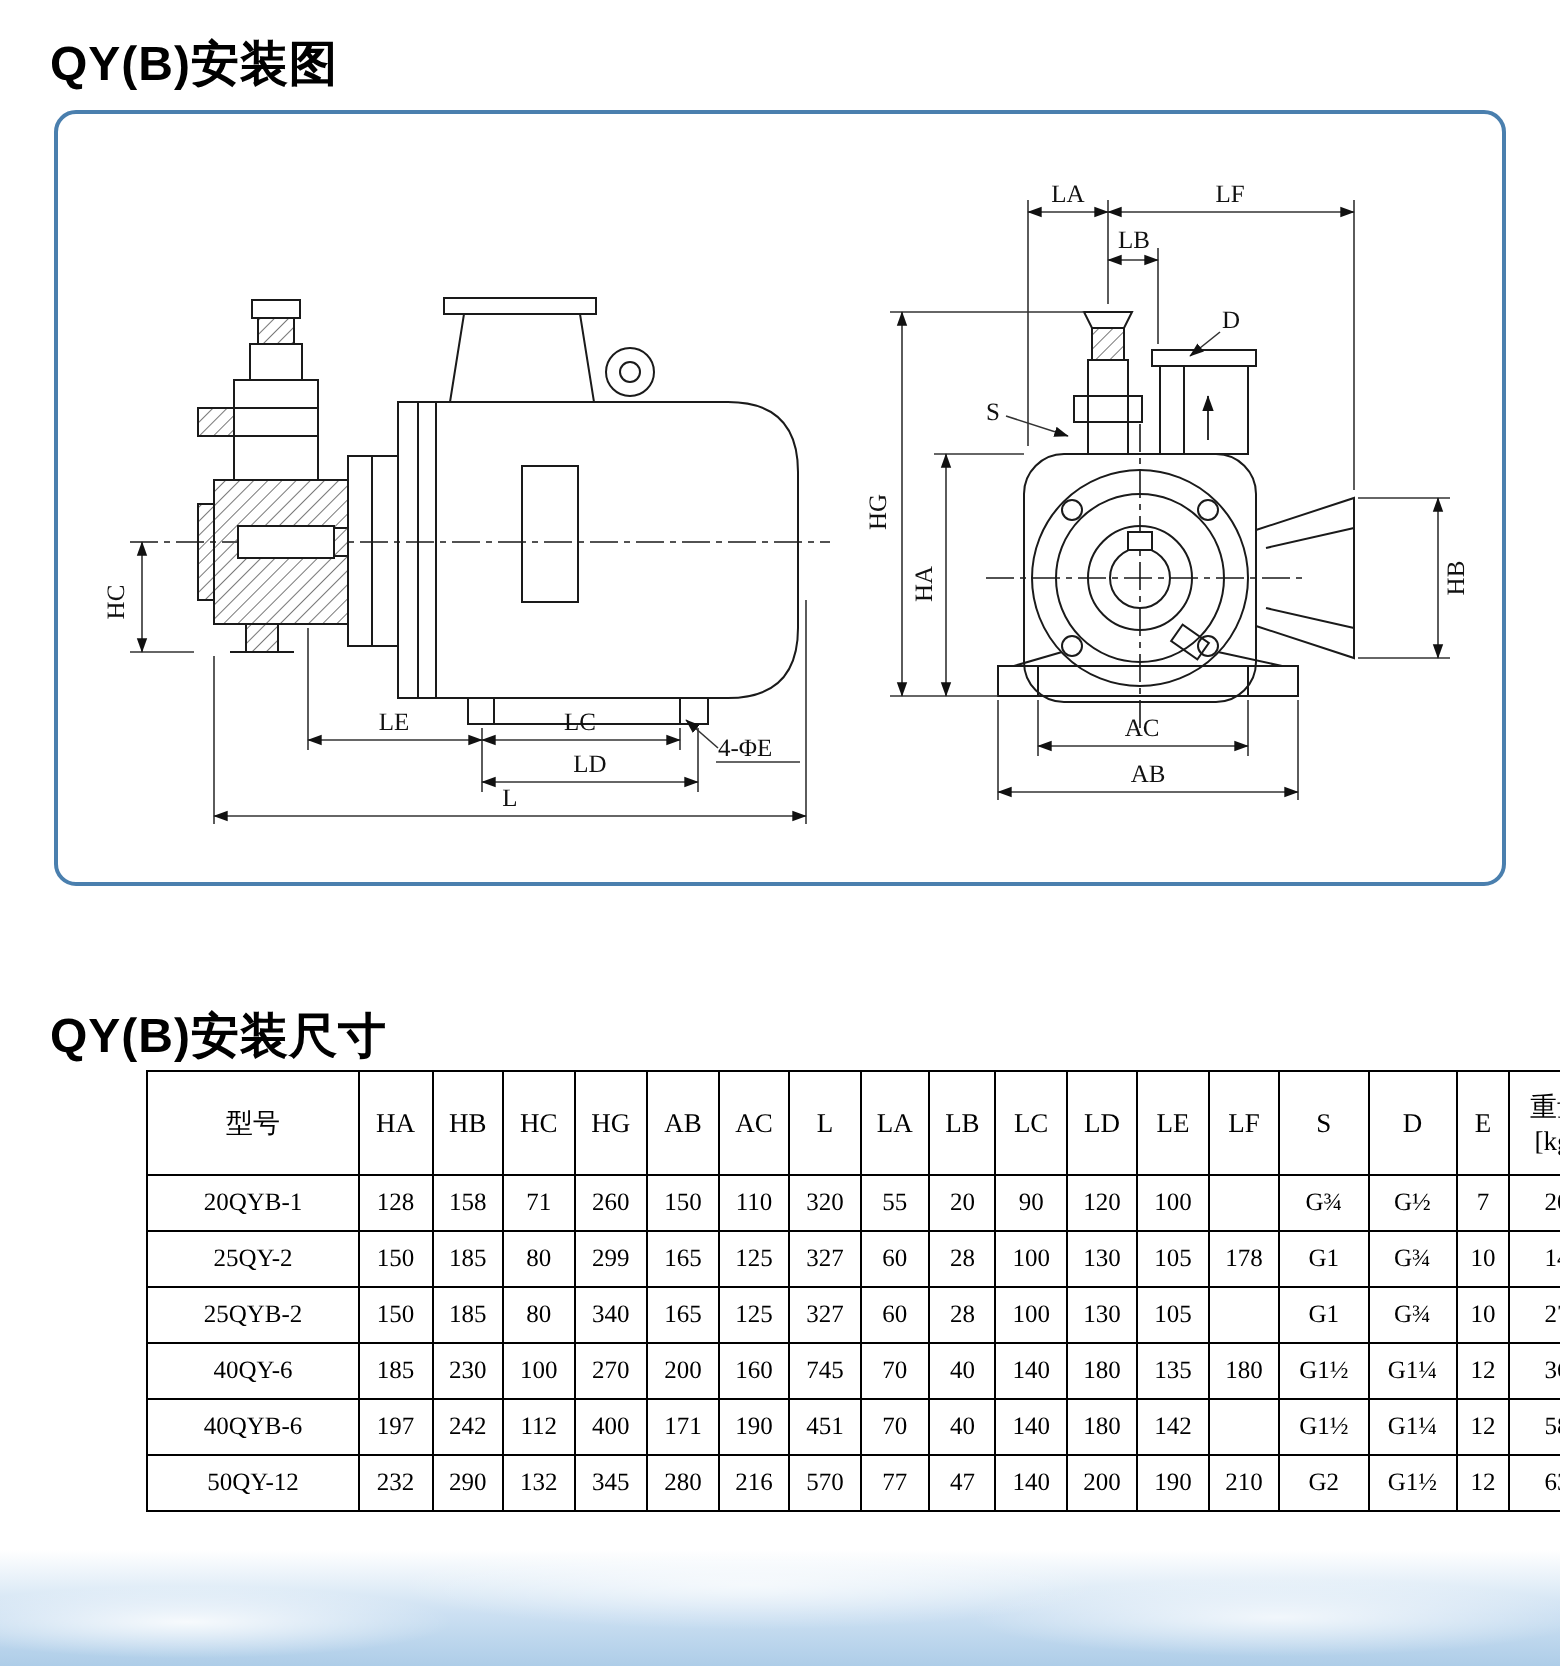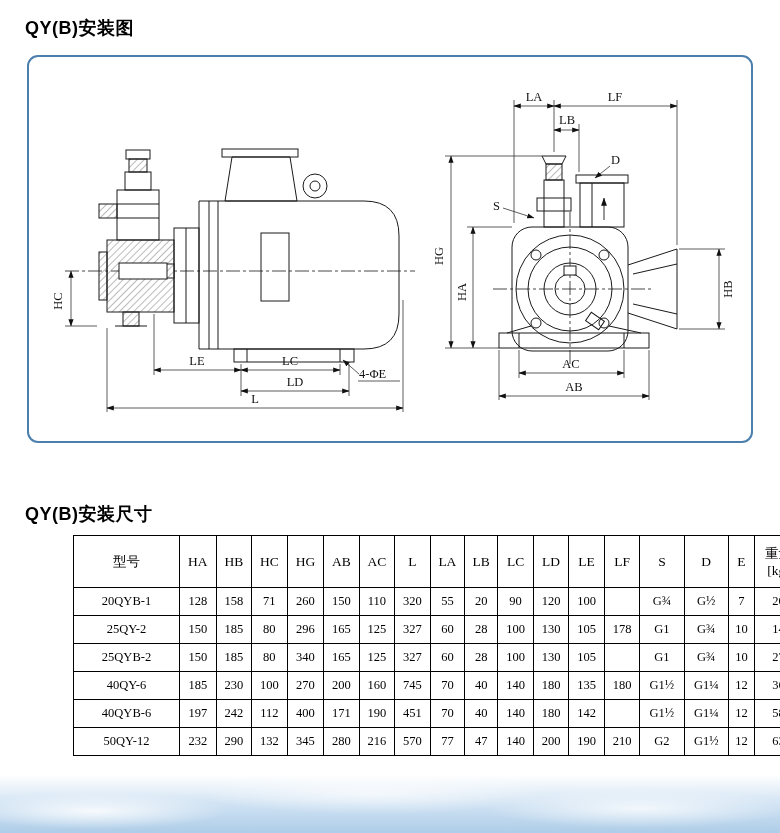--- a/index.html
+++ b/index.html
@@ -4,21 +4,21 @@
 <style>
   * { margin:0; padding:0; box-sizing:border-box; }
   html,body { width:780px; height:833px; }
   body {
     position:relative; overflow:hidden; background:#ffffff;
     font-family:"Liberation Serif", serif; color:#000;
   }
   .title {
     position:absolute; left:25px;
     font-family:"Liberation Sans", sans-serif;
-    font-weight:bold; font-size:18px; letter-spacing:0.5px; color:#000;
+    font-weight:bold; font-size:24px; letter-spacing:0.5px; color:#000;
     z-index:3;
   }
   .title-diagram { top:16px; }
   .title-table   { top:502px; }
 
   .diagram-box {
     position:absolute; left:27px; top:55px; width:726px; height:388px;
     border:2.5px solid #4a7fae; border-radius:11px; background:#fff; z-index:2;
   }
   .diagram-box svg { position:absolute; left:2px; top:3px; }
@@ -276,21 +276,21 @@
         <td>G¾</td>
         <td>G½</td>
         <td>7</td>
         <td>20</td>
       </tr>
       <tr>
         <td>25QY-2</td>
         <td>150</td>
         <td>185</td>
         <td>80</td>
-        <td>296</td>
+        <td>299</td>
         <td>165</td>
         <td>125</td>
         <td>327</td>
         <td>60</td>
         <td>28</td>
         <td>100</td>
         <td>130</td>
         <td>105</td>
         <td>178</td>
         <td>G1</td>

